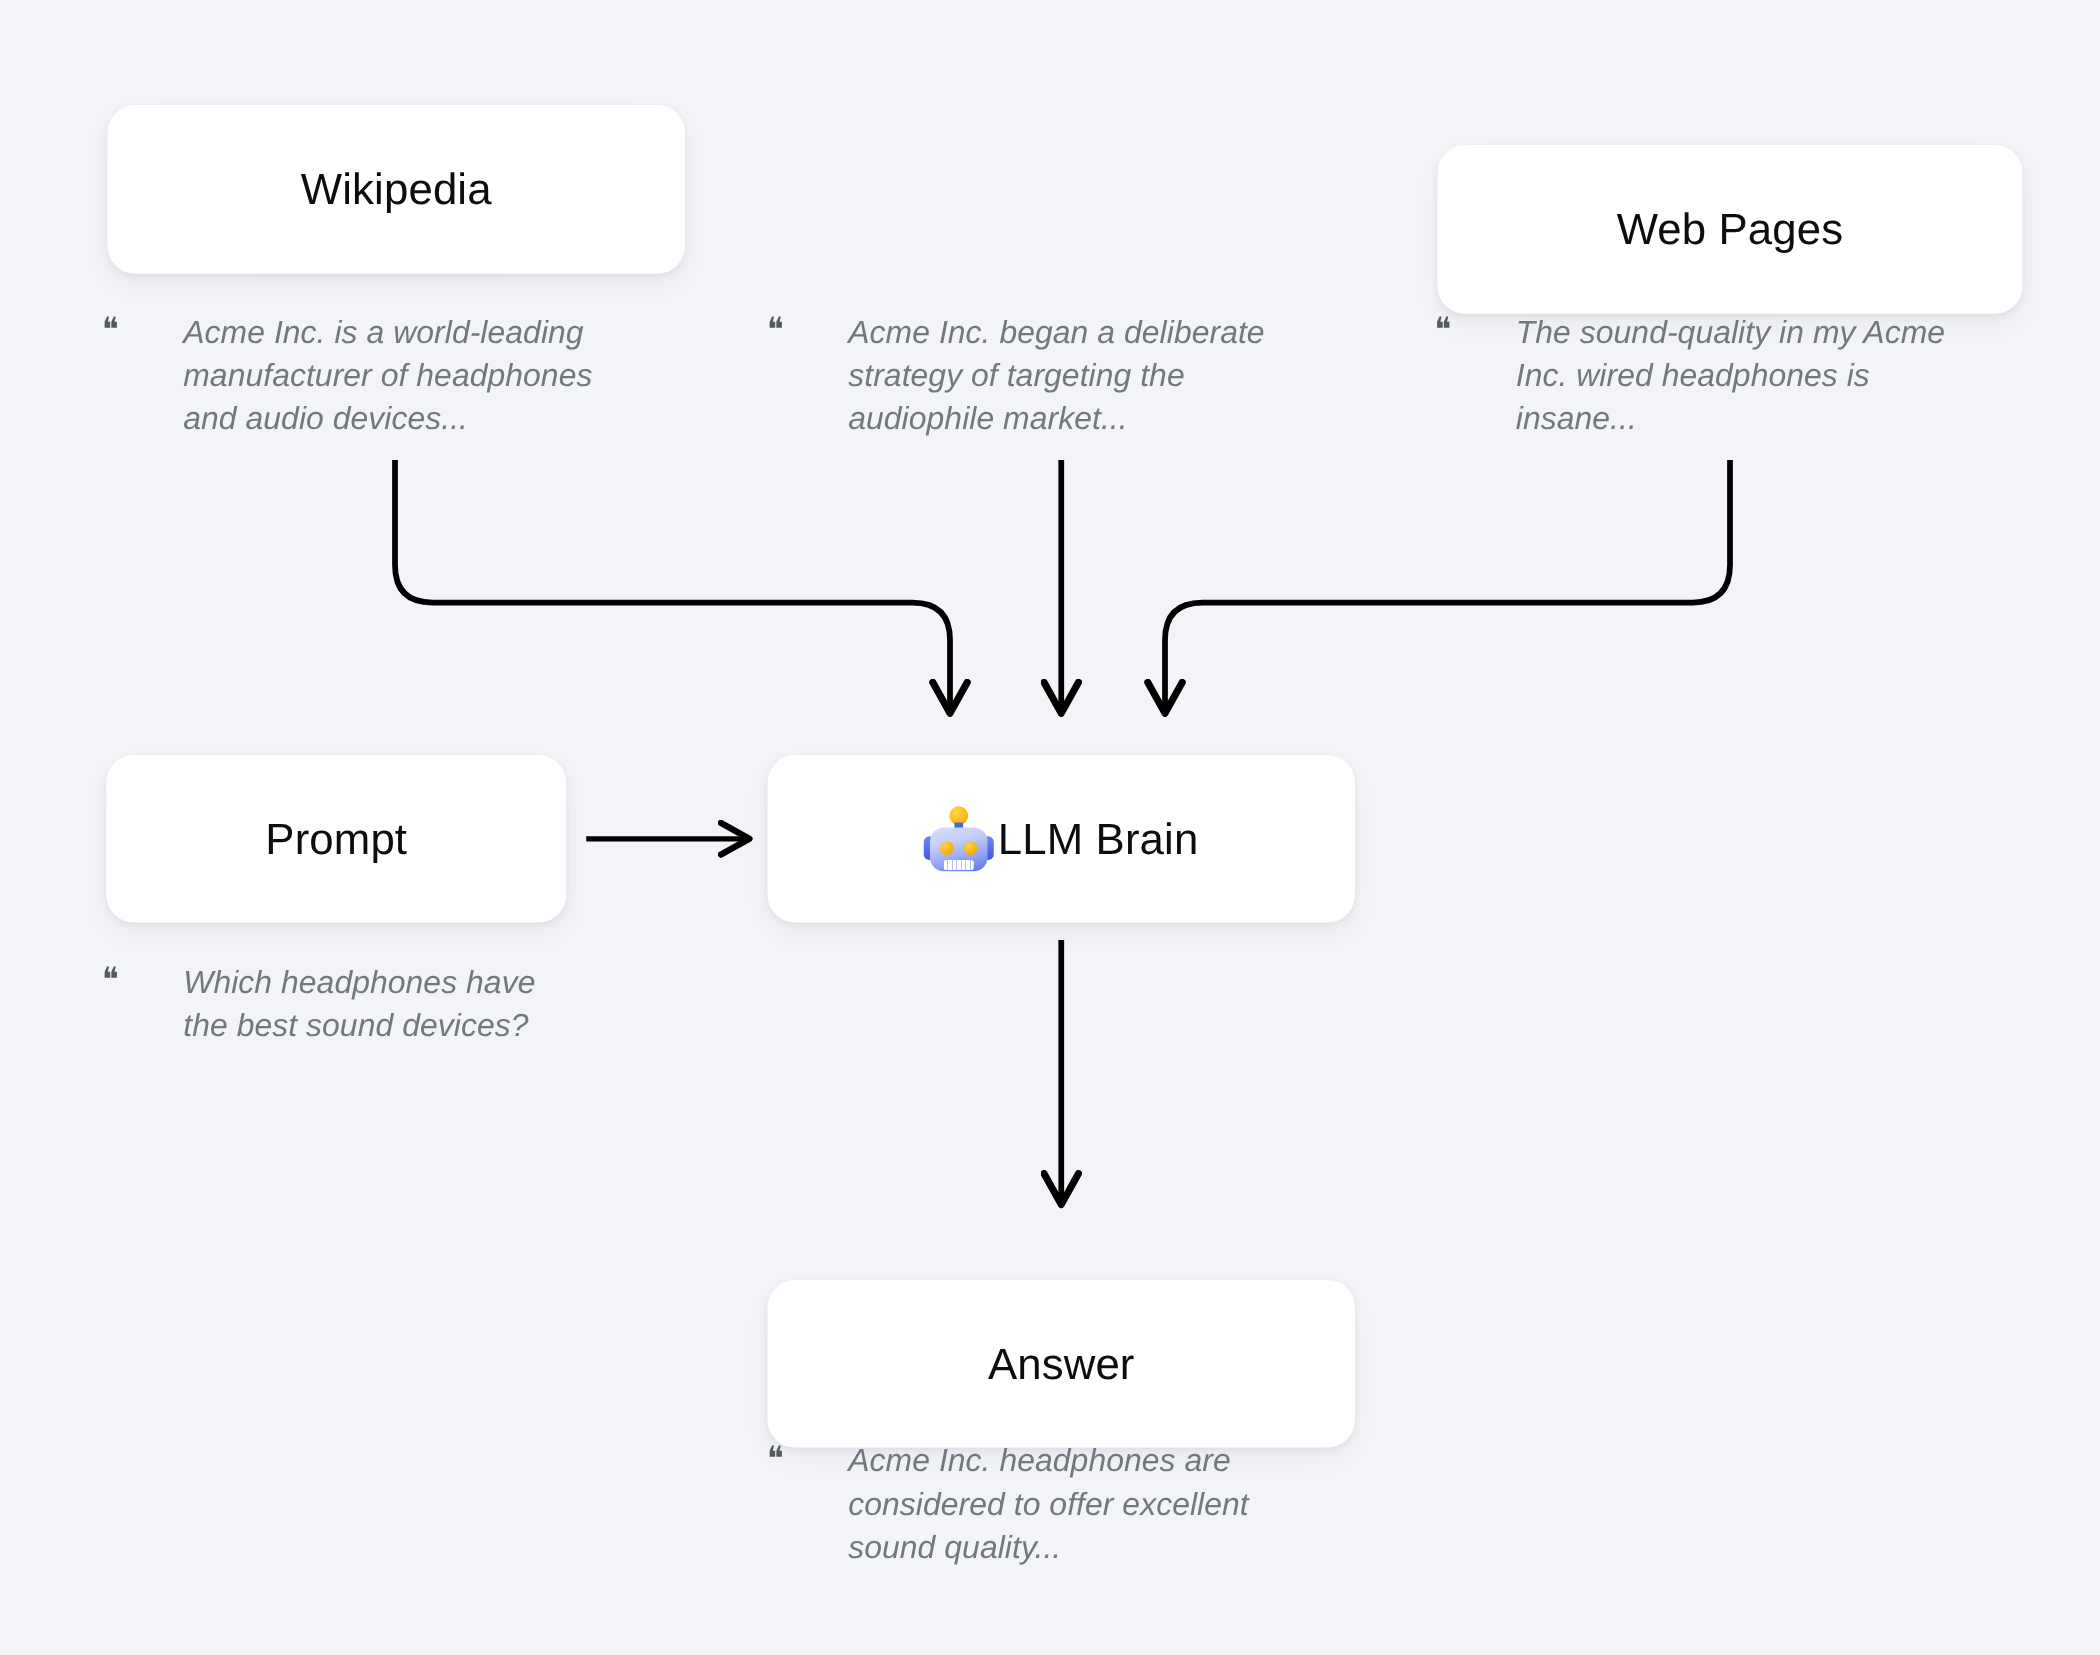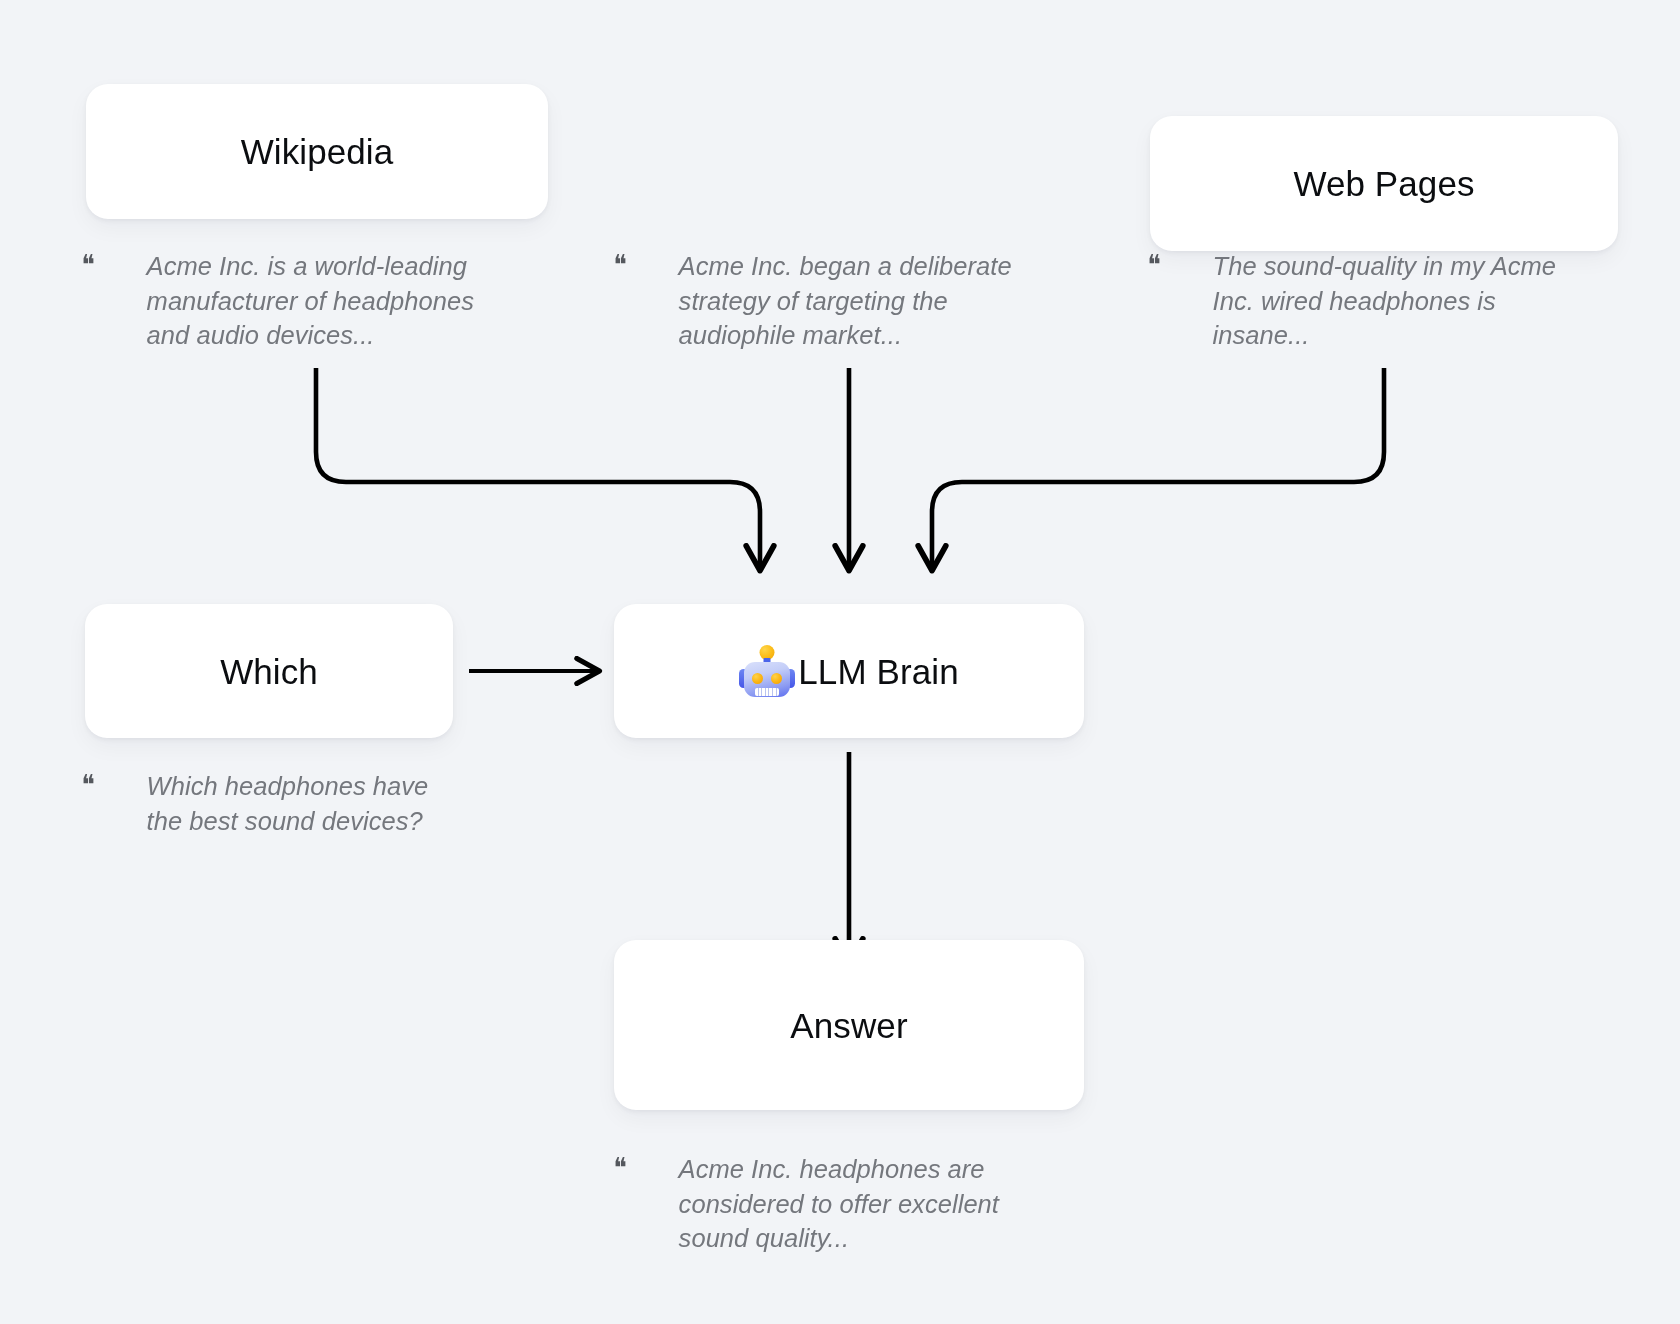--- a/index.html
+++ b/index.html
@@ -133,21 +133,21 @@
     <span class="quote-mark">❝</span>
     <span class="caption-text">Acme Inc. began a deliberate strategy of targeting the audiophile market...</span>
   </div>
 
   <div class="caption" style="left:1147px;top:249px;width:430px;">
     <span class="quote-mark">❝</span>
     <span class="caption-text">The sound-quality in my Acme Inc. wired headphones is insane...</span>
   </div>
 
   <div class="node" style="left:85px;top:604px;width:368px;height:134px;">
-    <span class="node-label">Which</span>
+    <span class="node-label">Prompt</span>
   </div>
 
   <div class="node" style="left:614px;top:604px;width:470px;height:134px;">
     <span class="node-inner">
       <span class="robot">
         <span class="ant-ball"></span>
         <span class="ant-stem"></span>
         <span class="ear left"></span>
         <span class="ear right"></span>
         <span class="head"></span>
@@ -157,21 +157,21 @@
       </span>
       <span class="node-label">LLM Brain</span>
     </span>
   </div>
 
   <div class="caption" style="left:81px;top:769px;width:380px;">
     <span class="quote-mark">❝</span>
     <span class="caption-text">Which headphones have the best sound devices?</span>
   </div>
 
-  <div class="node" style="left:614px;top:940px;width:470px;height:170px;">
+  <div class="node" style="left:614px;top:1024px;width:470px;height:134px;">
     <span class="node-label">Answer</span>
   </div>
 
   <div class="caption" style="left:613px;top:1152px;width:420px;">
     <span class="quote-mark">❝</span>
     <span class="caption-text">Acme Inc. headphones are considered to offer excellent sound quality...</span>
   </div>
 
 </div>
 

